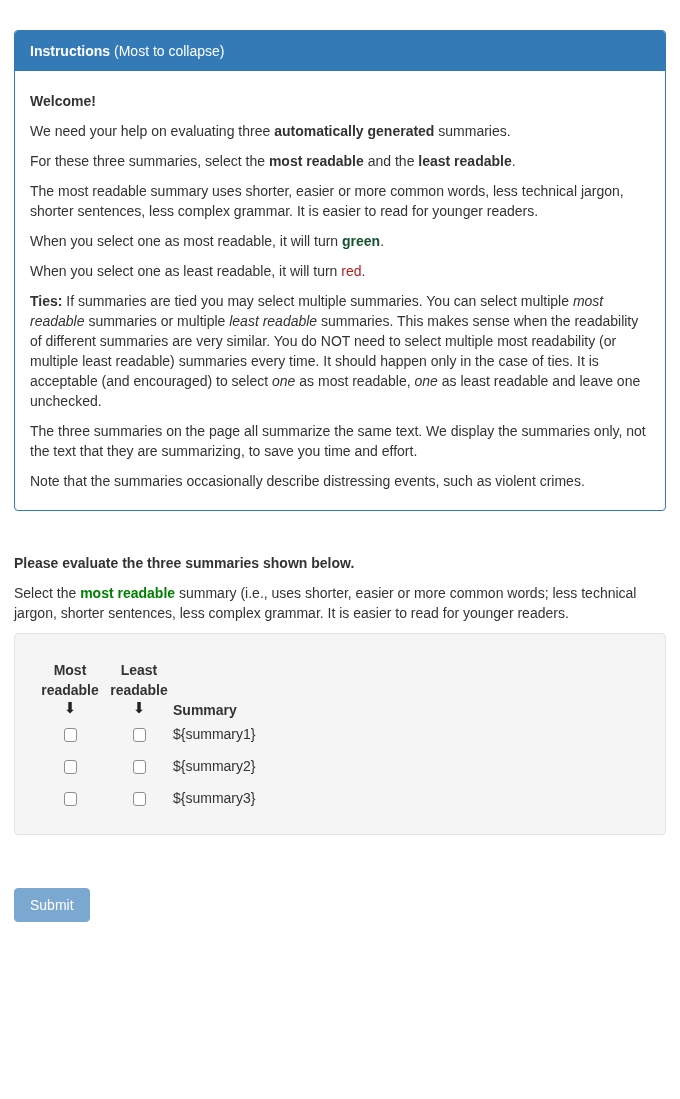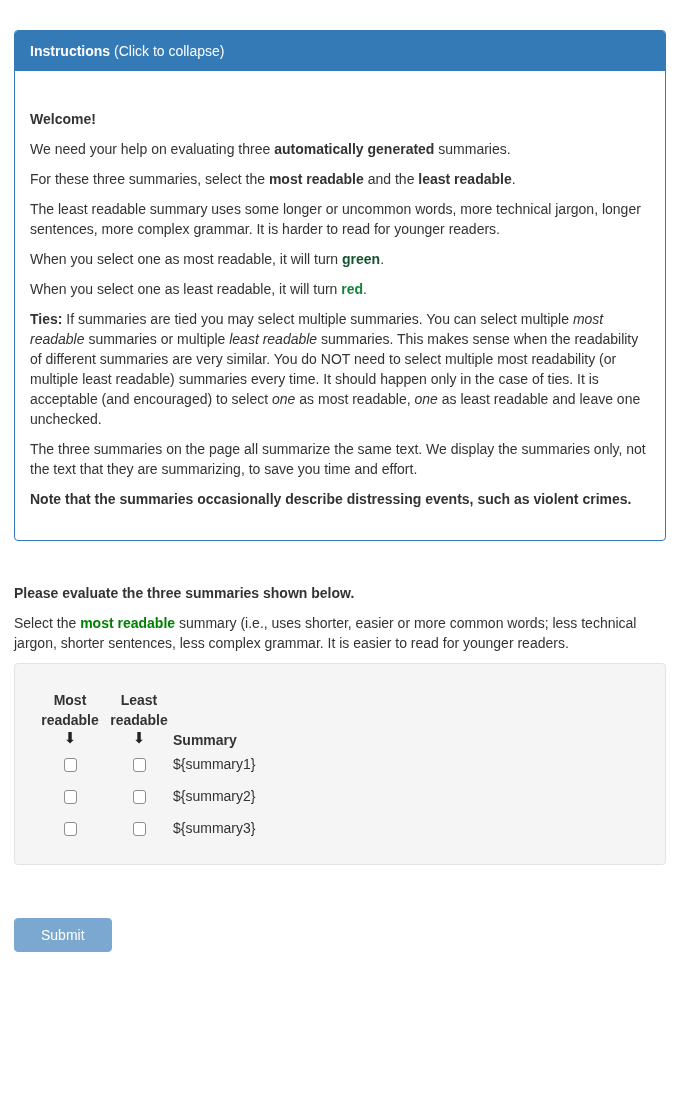--- a/index.html
+++ b/index.html
@@ -22,24 +22,24 @@
     background: #fff;
   }
   .panel-heading {
     background: #337ab7;
     color: #ffffff;
     padding: 10px 15px;
     line-height: 20px;
     border-radius: 3px 3px 0 0;
     cursor: pointer;
   }
-  .panel-body { padding: 38px 15px 19px 15px; }
+  .panel-body { padding: 20px 15px 19px 15px; }
 
   p { margin: 0 0 10px 0; line-height: 20px; }
-  .panel-body p:last-child { margin-bottom: 12px; font-weight: bold; }
+  .panel-body p:last-child { margin-bottom: 0; }
 
   .task-heading { margin-top: 42px; }
 
   
   .well {
     margin-top: 10px;
     background: #f5f5f5;
     border: 1px solid #e3e3e3;
     border-radius: 4px;
     padding: 26px 20px 20px 20px;
@@ -68,38 +68,38 @@
   .submit-btn {
     margin-top: 53px;
     display: inline-block;
     background: #7aa8d0;
     border: 1px solid #7aa8d0;
     border-radius: 4px;
     color: #ffffff;
     font-family: "Liberation Sans", sans-serif;
     font-size: 14px;
     line-height: 20px;
-    padding: 6px 26px;
+    padding: 6px 15px;
     cursor: pointer;
   }
 </style>
 </head>
 <body>
 
 <div class="content">
 
   <div class="panel">
-    <div class="panel-heading"><span style="font-weight: bold;">Instructions</span><span> (Click to collapse)</span></div>
+    <div class="panel-heading"><span style="font-weight: bold;">Instructions</span><span> (Most to collapse)</span></div>
     <div class="panel-body">
       <p><span style="font-weight: bold;">Welcome!</span></p>
       <p><span>We need your help on evaluating three </span><span style="font-weight: bold;">automatically generated</span><span> summaries.</span></p>
       <p><span>For these three summaries, select the </span><span style="font-weight: bold;">most readable</span><span> and the </span><span style="font-weight: bold;">least readable</span><span>.</span></p>
-      <p><span>The least readable summary uses some longer or uncommon words, more technical jargon, longer sentences, more complex grammar. It is harder to read for younger readers.</span></p>
+      <p><span>The most readable summary uses shorter, easier or more common words, less technical jargon, shorter sentences, less complex grammar. It is easier to read for younger readers.</span></p>
       <p><span>When you select one as most readable, it will turn </span><span style="font-weight: bold; color: #14532d;">green</span><span>.</span></p>
-      <p><span>When you select one as least readable, it will turn </span><span style="font-weight: bold; color: #15803d;">red</span><span>.</span></p>
+      <p><span>When you select one as least readable, it will turn </span><span style="font-weight: normal; color: #b91c1c;">red</span><span>.</span></p>
       <p><span style="font-weight: bold;">Ties:</span><span> If summaries are tied you may select multiple summaries. You can select multiple </span><span style="font-style: italic;">most readable</span><span> summaries or multiple </span><span style="font-style: italic;">least readable</span><span> summaries. This makes sense when the readability of different summaries are very similar. You do NOT need to select multiple most readability (or multiple least readable) summaries every time. It should happen only in the case of ties. It is acceptable (and encouraged) to select </span><span style="font-style: italic;">one</span><span> as most readable, </span><span style="font-style: italic;">one</span><span> as least readable and leave one unchecked.</span></p>
       <p><span>The three summaries on the page all summarize the same text. We display the summaries only, not the text that they are summarizing, to save you time and effort.</span></p>
       <p><span>Note that the summaries occasionally describe distressing events, such as violent crimes.</span></p>
     </div>
   </div>
 
   <p class="task-heading"><span style="font-weight: bold;">Please evaluate the three summaries shown below.</span></p>
   <p><span>Select the </span><span style="font-weight: bold; color: rgb(0, 128, 0);">most readable</span><span> summary (i.e., uses shorter, easier or more common words; less technical jargon, shorter sentences, less complex grammar. It is easier to read for younger readers.</span></p>
 
   <div class="well">

